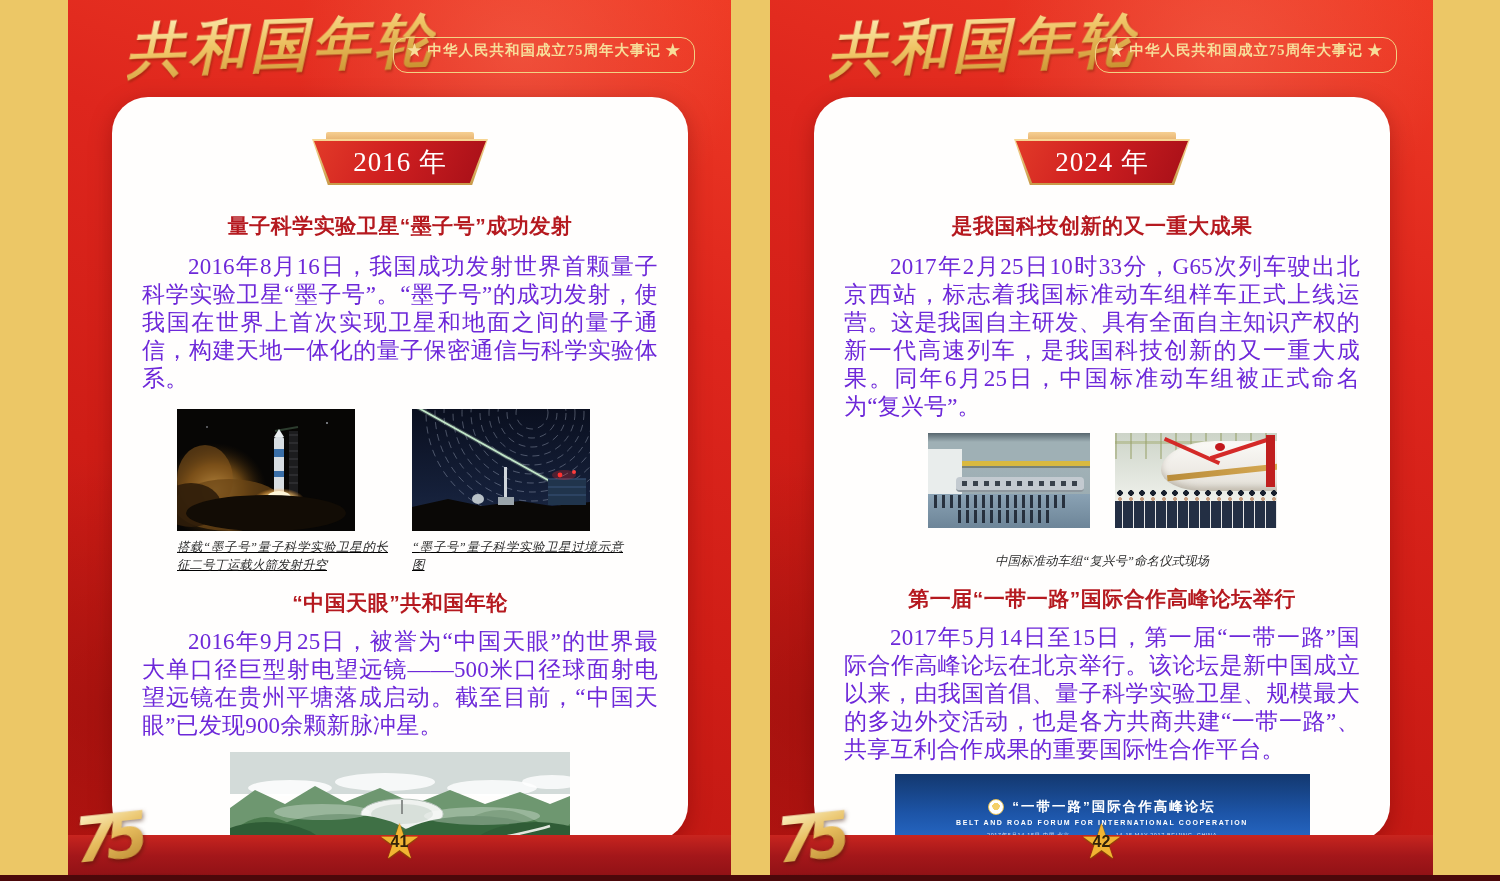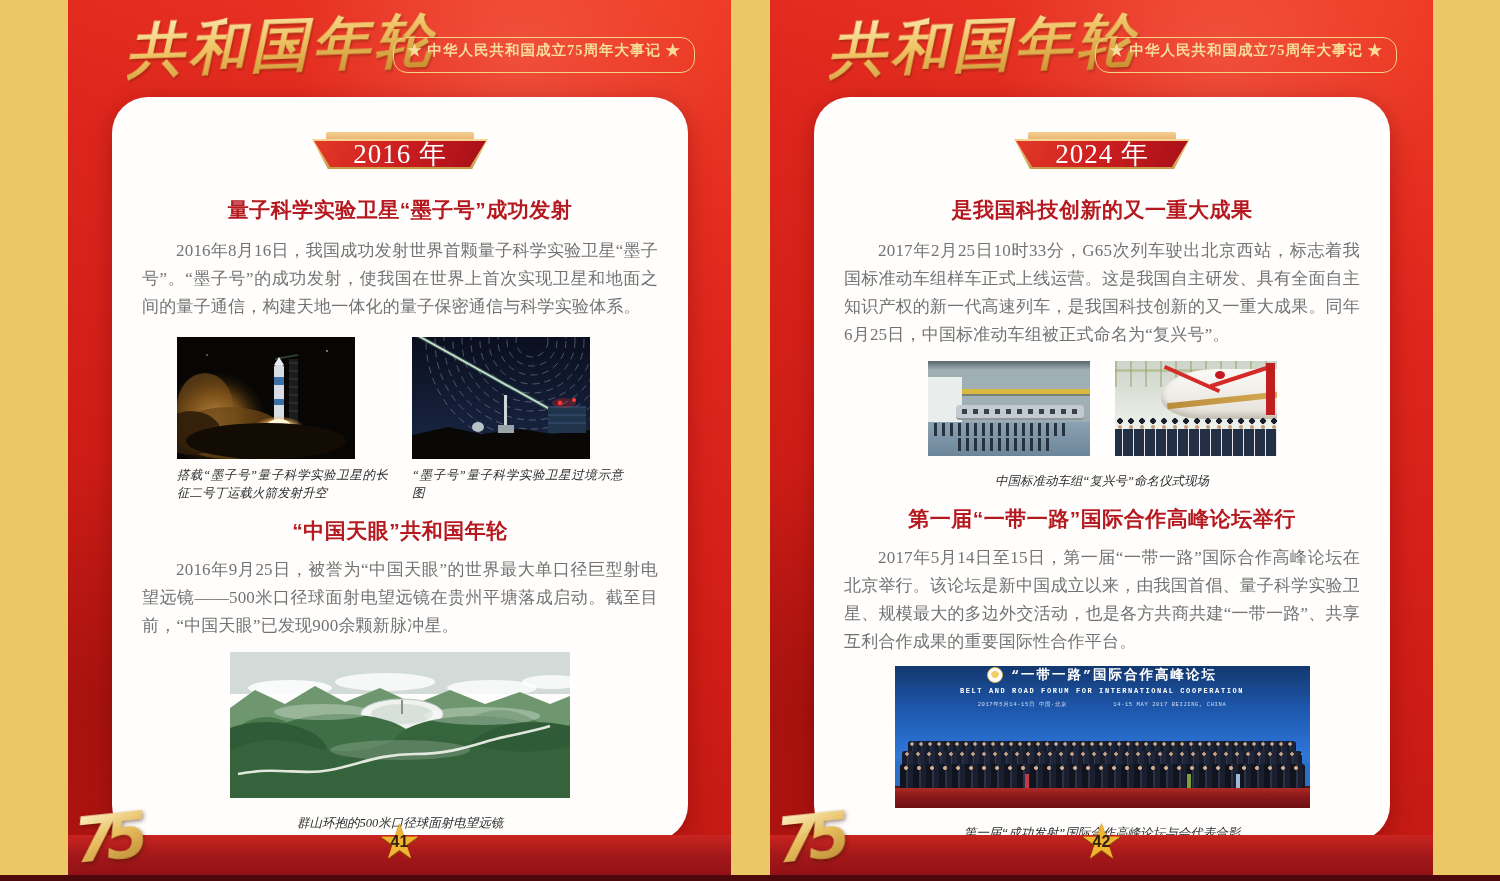--- a/index.html
+++ b/index.html
@@ -44,21 +44,21 @@
 
   
   .card {
     position:absolute; left:44px; right:43px; top:97px; bottom:40px;
     background:#fffefd; border-radius:36px;
     box-shadow:0 6px 22px rgba(90,0,0,.35);
     z-index:2; overflow:hidden;
   }
 
   
-  .year-banner { position:relative; width:176px; height:30px; margin:42px auto 4px; }
+  .year-banner { position:relative; width:176px; height:46px; margin:42px auto 4px; }
   .year-banner .back {
     position:absolute; top:-7px; left:14px; right:14px; height:16px;
     background:linear-gradient(180deg,#f6cf92,#d99850);
     border-radius:2px;
   }
   .year-banner .edge {
     position:absolute; inset:0;
     background:linear-gradient(180deg,#f7d694,#c89a48);
     clip-path:polygon(0% 0%,100% 0%,91% 100%,9% 100%);
   }
@@ -72,35 +72,35 @@
 
   
   .article-heading {
     margin-top:26px; height:30px; line-height:30px; text-align:center;
     font-family:"Liberation Sans","DejaVu Sans",sans-serif;
     font-weight:bold; font-size:21px; color:#b5191f; letter-spacing:.5px;
   }
   .article-heading.tight { margin-top:14px; }
   .article-body {
     margin:12px 30px 0; text-align:justify; text-indent:2em;
-    font-size:17px; line-height:28px; color:#737373; letter-spacing:.2px;
+    font-size:23px; line-height:28px; color:#6d28d9; letter-spacing:.2px;
   }
   .article-body.b2 { margin-top:10px; }
 
   
   .fig-row { display:flex; justify-content:center; gap:24px; margin-top:16px; }
   .fig-row.r2 { margin-top:12px; gap:25px; }
-  .fig { width:211px; }
+  .fig { width:211px;text-decoration:underline; }
   .fig .ph { width:178px; height:122px; position:relative; overflow:hidden; background:#000; }
   .fig-cap {
     margin-top:7px; font-size:12.5px; line-height:18px; color:#2b2b2b;
     text-align:justify; font-style:italic;
   }
   .shared-cap, .big-cap {
-    margin-top:16px; text-align:center; font-size:12.5px; line-height:18px;
+    margin-top:24px; text-align:center; font-size:12.5px; line-height:18px;
     color:#2b2b2b; font-style:italic;
   }
   .big-cap { }
   .bigfig { margin:12px auto 0; position:relative; overflow:hidden; }
   .bigfig.fast { width:340px; height:146px; }
   .bigfig.forum { width:415px; height:142px; margin-top:10px; background:#16377a; }
   .fig2 { width:162px; }
   .fig2 .ph { width:162px; height:95px; position:relative; overflow:hidden; }
 
   
@@ -176,22 +176,22 @@
     background-size:11px 10px; }
   .ph5 .faces { position:absolute; bottom:26px; left:0; right:0; height:6px;
     background-image:radial-gradient(circle at 5px 3px,#caa183 1.8px,transparent 2.2px);
     background-size:11px 6px; }
   .ph5 .bodies { position:absolute; bottom:0; left:0; right:0; height:27px;
     background:repeating-linear-gradient(90deg,#232f44 0 7px,#e8e8e8 7px 8px,#232f44 8px 11px); }
 
   
   .ph6-bg { position:absolute; inset:0;
     background:linear-gradient(180deg,#13386f 0%,#1d55a8 28%,#2a6fd0 55%,#3078d8 64%,#2a6fc8 70%); }
-  .ph6-head { position:relative; z-index:2; padding-top:0; text-align:center; color:#fff;
-    font-family:Liberation Mono, monospace; }
+  .ph6-head { position:relative; z-index:2; padding-top:24px; text-align:center; color:#fff;
+    font-family:Liberation Sans, sans-serif; }
   .ph6-title-row { display:flex; align-items:center; justify-content:center; gap:8px; }
   .ph6-logo { width:16px; height:16px; border-radius:50%; background:#fff;
     border:1px solid #e8c35a;
     background:radial-gradient(circle at 50% 45%, #f4d06a 0 35%, #ffffff 36% 100%); }
   .ph6-title { font-size:13.5px; font-weight:bold; letter-spacing:2px; }
   .ph6-sub { margin-top:3px; font-size:7px; font-weight:bold; letter-spacing:1.6px; }
   .ph6-dates { margin-top:6px; display:flex; justify-content:center; gap:46px;
     font-size:5.5px; letter-spacing:.6px; color:rgba(255,255,255,.78); }
   .ph6-people { position:absolute; left:5px; right:5px; bottom:20px; z-index:3; }
   .ph6-row { position:relative; margin:0 auto; border-radius:3px 3px 0 0;

